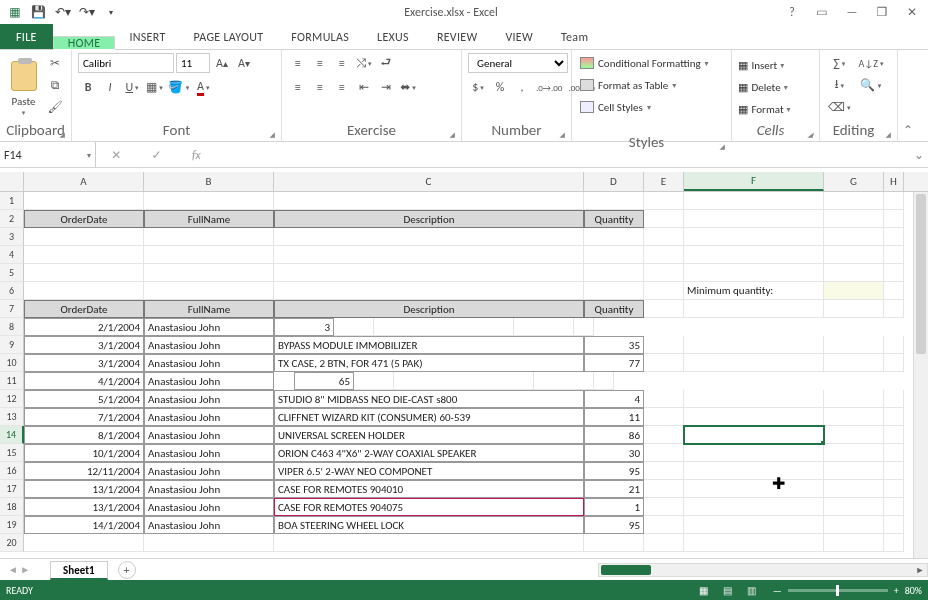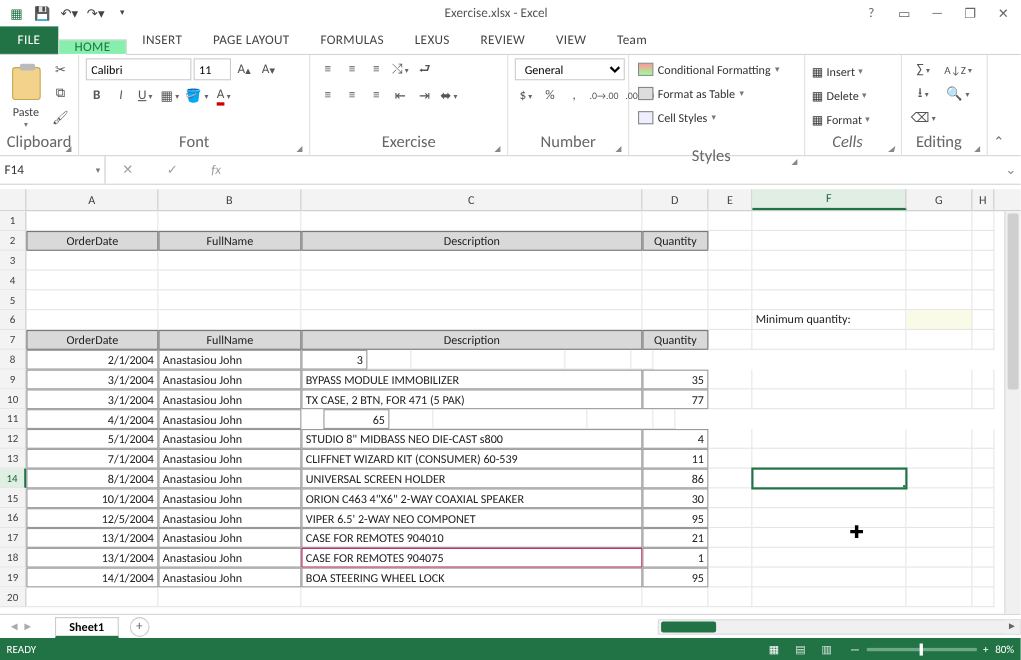--- a/index.html
+++ b/index.html
@@ -453,21 +453,21 @@
         <div class="cell cB hleft" style="border:1px solid #999;">Anastasiou John</div>
         <div class="cell cC hleft" style="border:1px solid #999;">ORION C463 4"X6" 2-WAY COAXIAL SPEAKER</div>
         <div class="cell cD hright" style="border:1px solid #999;">30</div>
         <div class="cell cE hleft "></div>
         <div class="cell cF hleft "></div>
         <div class="cell cG hleft "></div>
         <div class="cell cH hleft "></div>
       </div>
       <div class="row ">
     <div class="rowhead ">16</div>
-        <div class="cell cA hright" style="border:1px solid #999;">12/5/2004</div>
+        <div class="cell cA hright" style="border:1px solid #999;">12/11/2004</div>
         <div class="cell cB hleft" style="border:1px solid #999;">Anastasiou John</div>
         <div class="cell cC hleft" style="border:1px solid #999;">VIPER  6.5' 2-WAY NEO COMPONET</div>
         <div class="cell cD hright" style="border:1px solid #999;">95</div>
         <div class="cell cE hleft "></div>
         <div class="cell cF hleft "></div>
         <div class="cell cG hleft "></div>
         <div class="cell cH hleft "></div>
       </div>
       <div class="row ">
     <div class="rowhead ">17</div>

